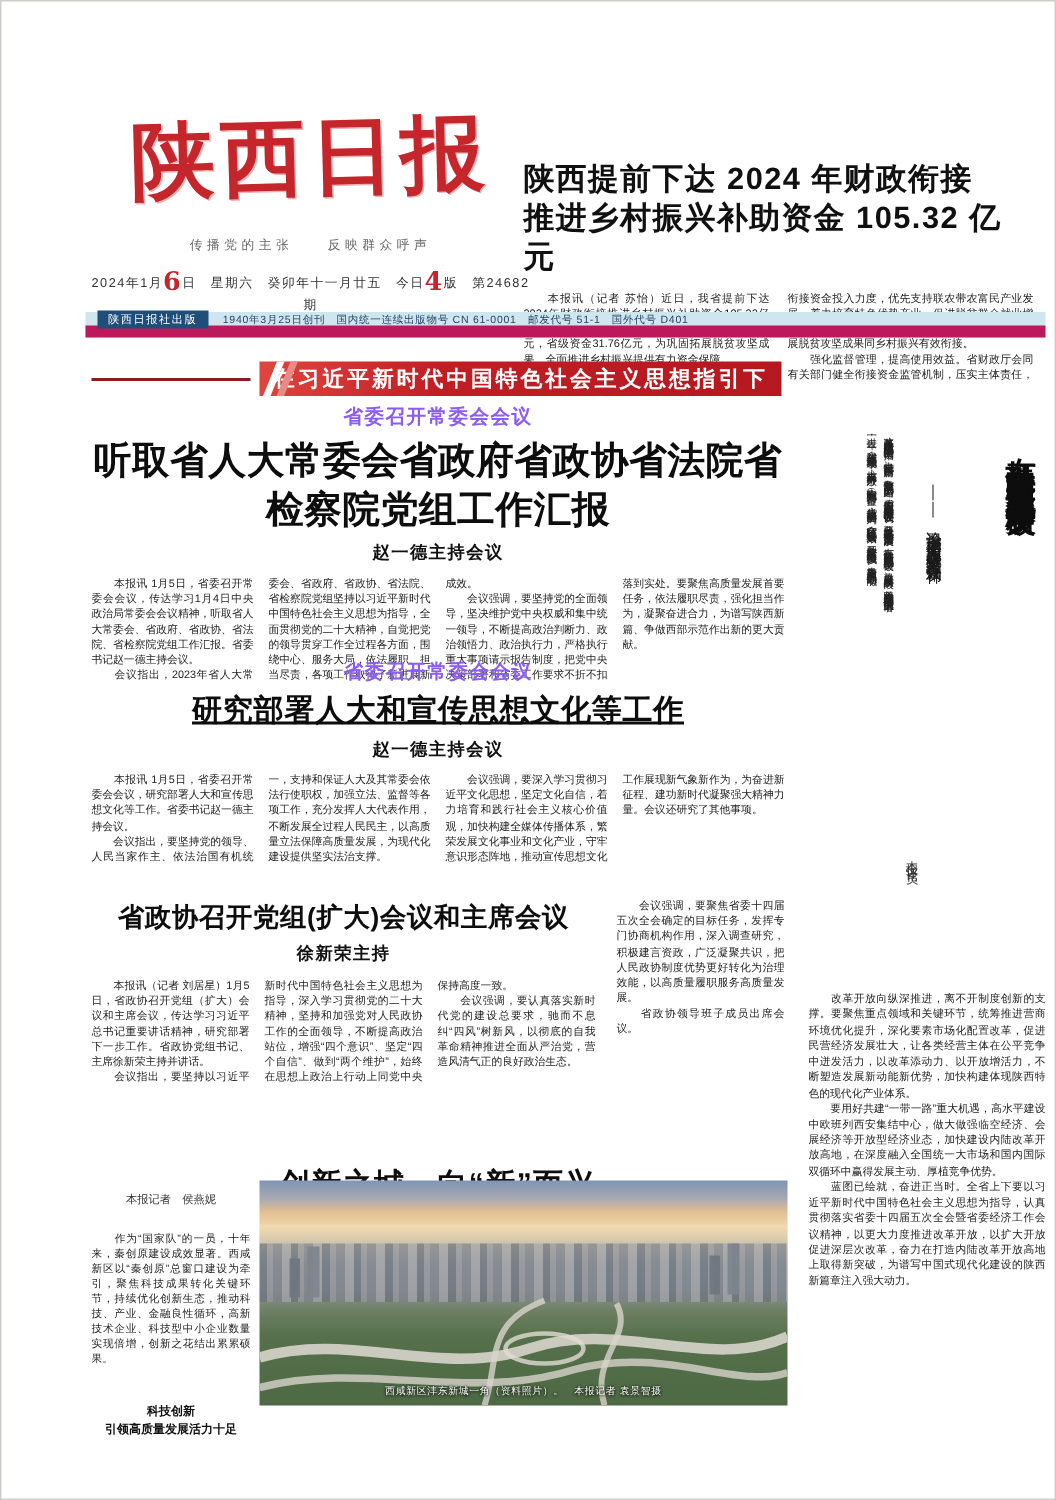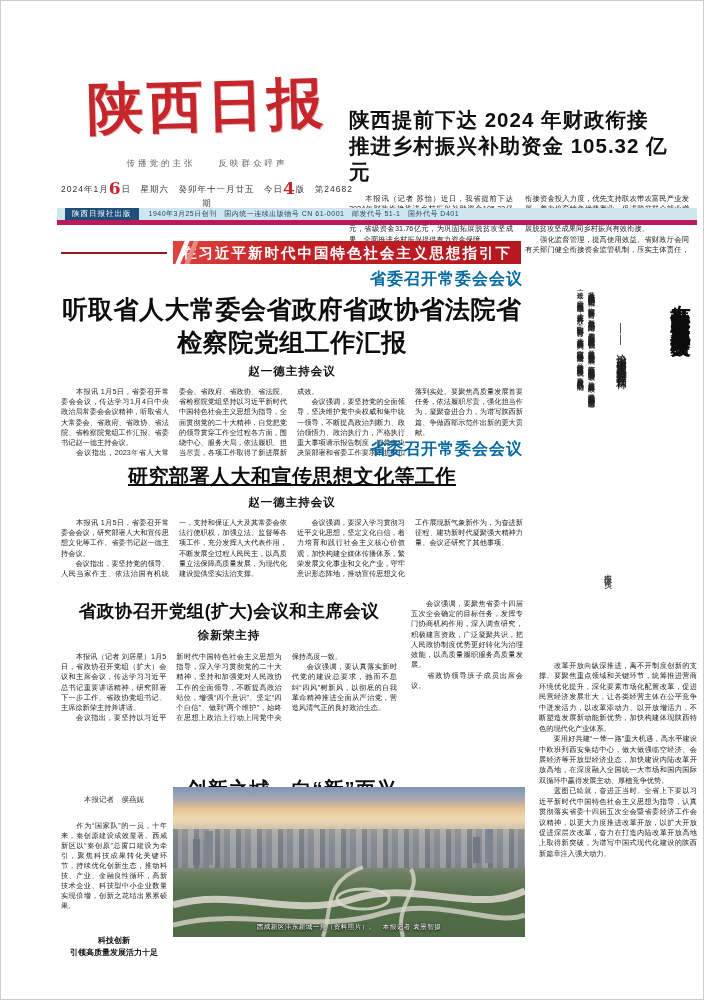--- a/index.html
+++ b/index.html
@@ -26,21 +26,21 @@
     font-size:20.5px; font-weight:bold; color:#101010; line-height:1.28;
     letter-spacing:1px; white-space:pre-line;
   }
   .top-story .body {
     margin-top:8px; column-count:2; column-gap:12px; height:70px; overflow:hidden;
     font-size:7.3px; line-height:1.4; color:#222; text-align:justify; white-space:pre-line;
   }
   
   .info-bar {
     position:absolute; left:56px; top:207px; width:640px; height:17px;
-    background:#cfe6ef; border-bottom:5px solid #be185d;
+    background:#cfe6ef; border-bottom:8px solid #be185d;
     display:flex; align-items:center; gap:10px; padding:0 8px;
   }
   .info-box { background:#1f4e79; color:#fff; font-size:7.5px; padding:1px 7px; letter-spacing:1px; }
   .info-text { font-size:7px; color:#1d3e5e; letter-spacing:.5px; }
   
   .banner-line { position:absolute; left:60px; top:251px; width:106px; border-top:2px solid #8e1b20; }
   .banner-box {
     position:absolute; left:172px; top:240px; width:348px; height:23px;
     background:linear-gradient(100deg,#e0453e 0%,#c11e24 35%,#b5181f 100%);
     text-align:center; line-height:23px; overflow:hidden;
@@ -49,21 +49,21 @@
     content:""; position:absolute; left:7px; top:-3px; bottom:-3px; width:5px;
     background:#fff; transform:skewX(-22deg);
   }
   .banner-box::after {
     content:""; position:absolute; left:16px; top:-3px; bottom:-3px; width:5px;
     background:#e88a85; transform:skewX(-22deg);
   }
   .banner-text { color:#fff; font-weight:bold; font-size:14.5px; letter-spacing:2px; }
   
   .article { position:absolute; left:60px; width:462px; }
-  .kicker { text-align:right; font-size:16px; font-weight:bold; color:#0369a1; letter-spacing:1px; }
+  .kicker { text-align:center; font-size:13px; font-weight:bold; color:#8b5cf6; letter-spacing:1px; }
   .headline { text-align:center; font-weight:bold; color:#0d0d0d; margin-top:3px; letter-spacing:.5px; }
   .subline { text-align:center; font-size:11.5px; font-weight:bold; color:#111; margin-top:5px; letter-spacing:1px; }
   .body4 {
     margin-top:8px; column-count:4; column-gap:10px; overflow:hidden;
     font-size:7.2px; line-height:1.42; color:#222; text-align:justify; white-space:pre-line;
   }
   .body3 {
     margin-top:9px; column-count:3; column-gap:10px; overflow:hidden; width:336px;
     font-size:7.2px; line-height:1.42; color:#222; text-align:justify; white-space:pre-line;
   }

